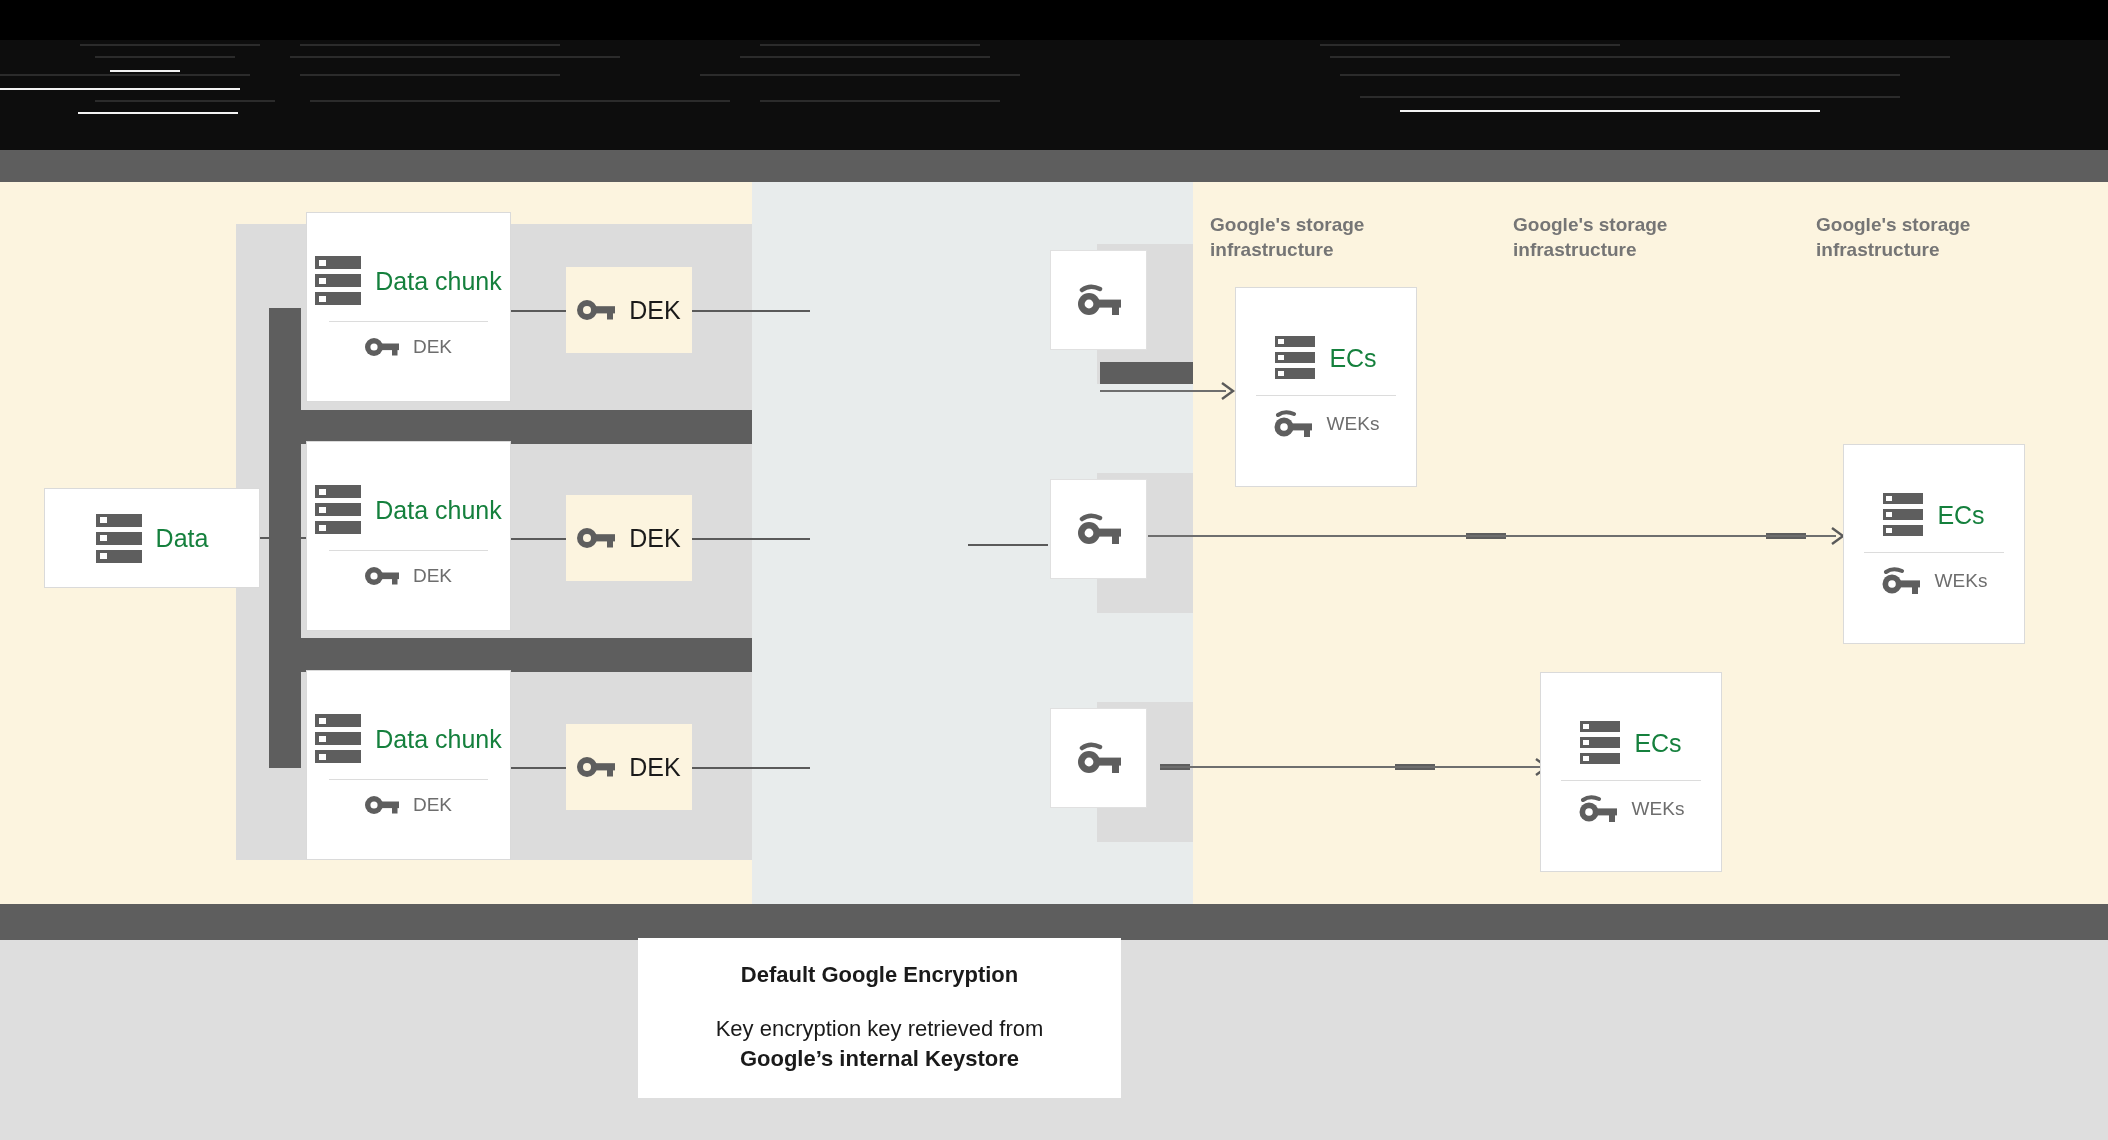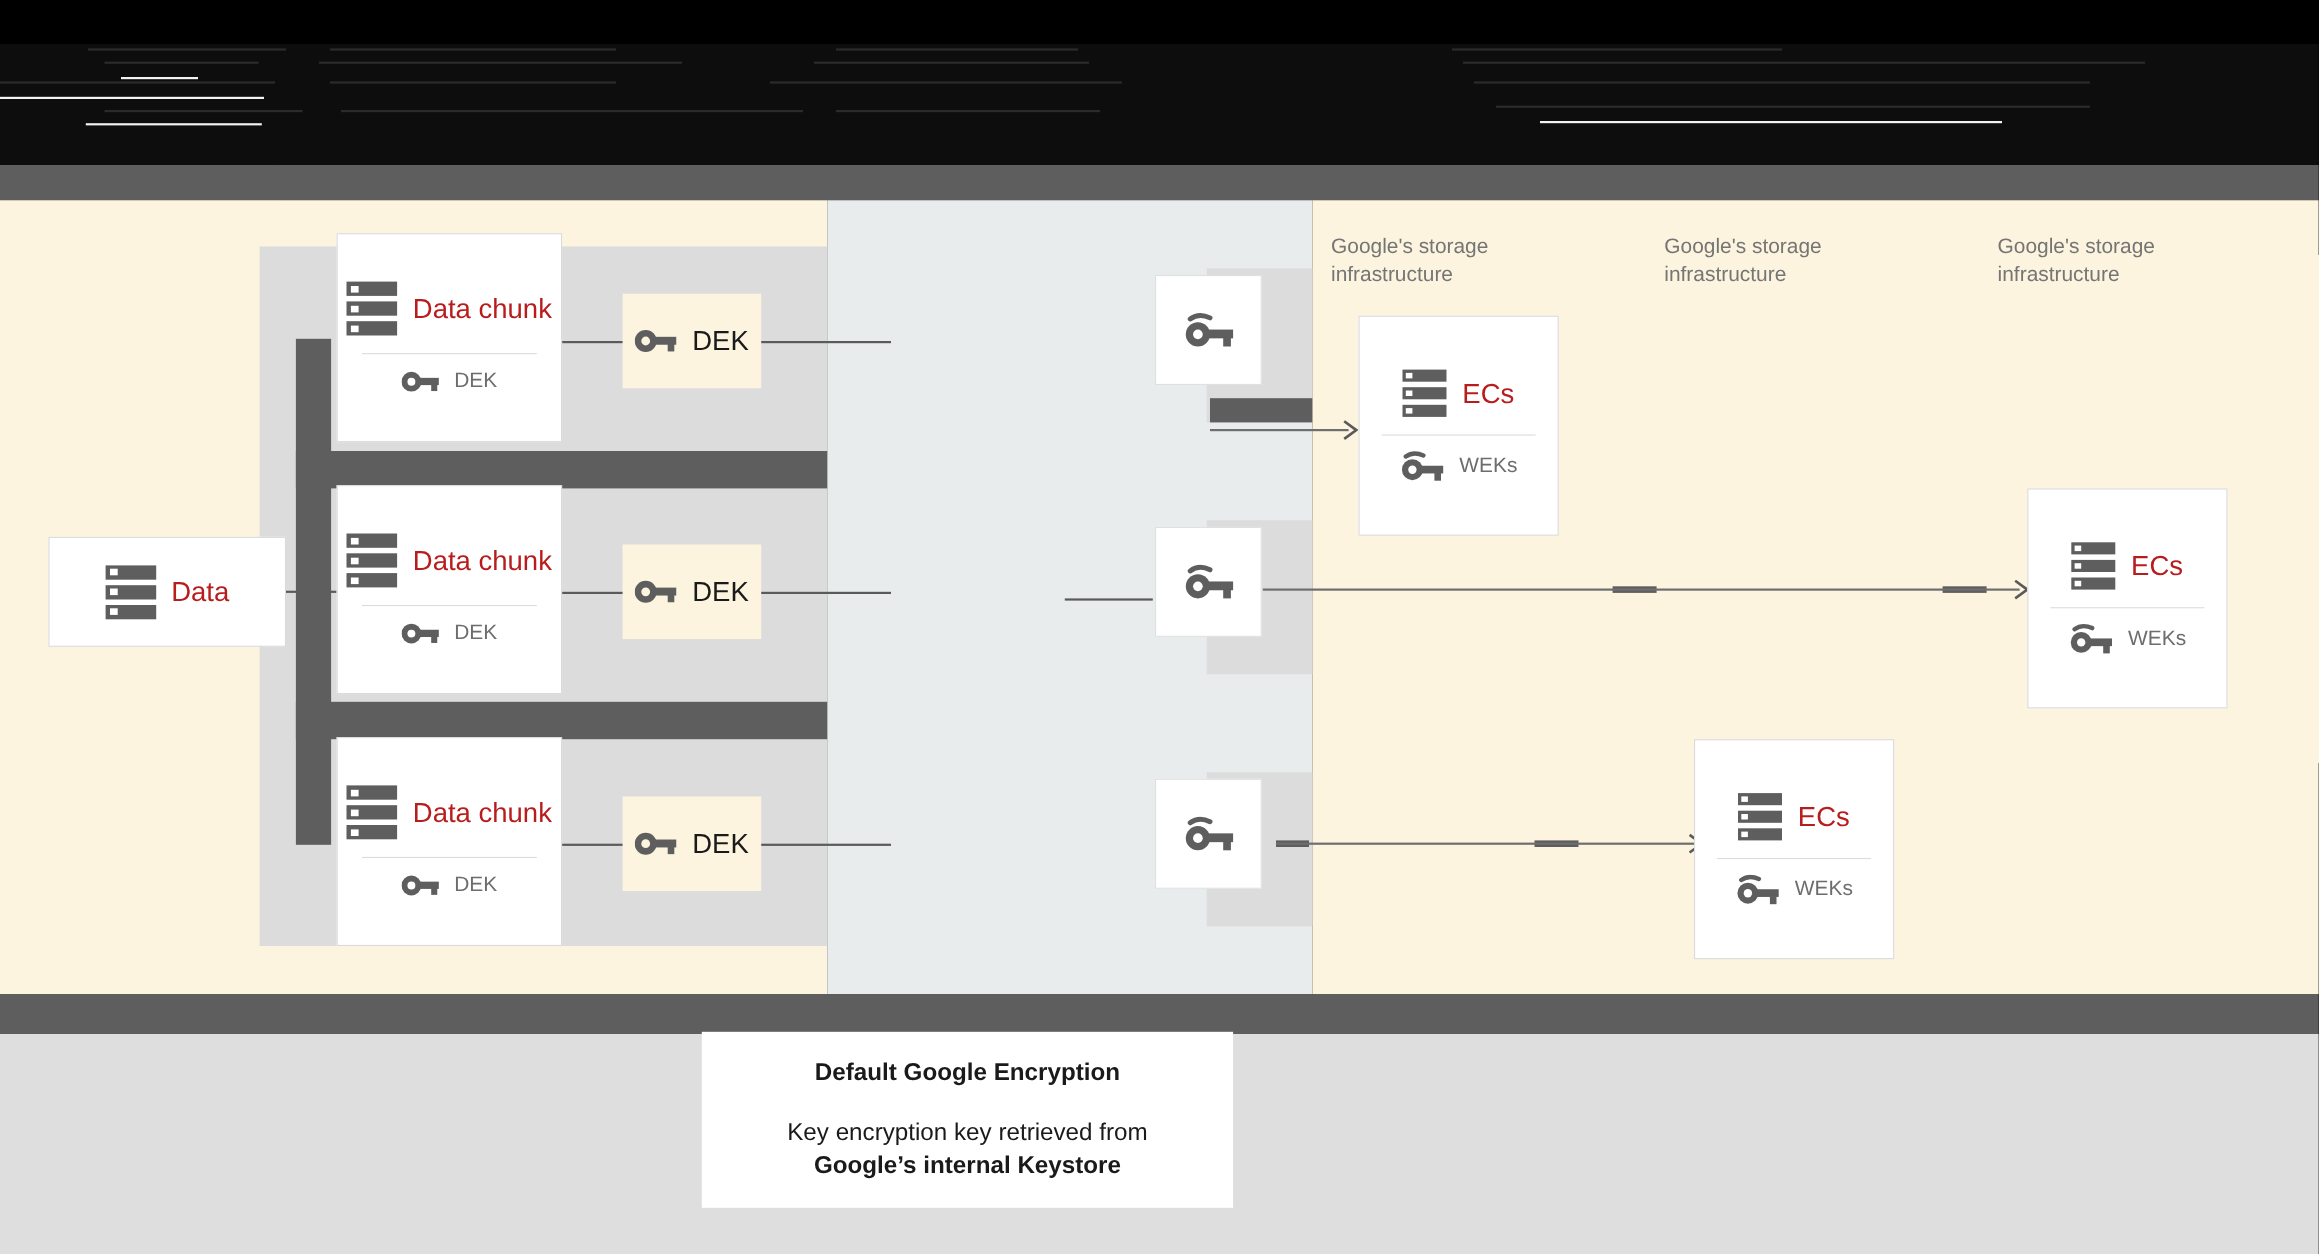--- a/index.html
+++ b/index.html
@@ -29,21 +29,21 @@
   .band-gray  { position:absolute; background:#dcdcdc; }
   .band-dark  { position:absolute; background:#5e5e5e; }
   .band-bottom{ position:absolute; background:#dedede; }
 
   
   .card {
     position:absolute; background:#fff; border:1px solid #dadada;
     display:flex; flex-direction:column; align-items:center; justify-content:center;
   }
   .card-row { display:flex; align-items:center; gap:14px; }
-  .card-title { font-size:25px; color:#b91c1c; line-height:28px; }
+  .card-title { font-size:25px; color:#15803d; line-height:28px; }
   .card-title.two { text-align:left; }
   .card-div { width:78%; height:1px; background:#dcdcdc; margin:16px 0 14px; }
   .card-foot { display:flex; align-items:center; gap:14px; }
   .card-foot-label { font-size:19px; color:#6d6d6d; }
 
   
   .srv { display:flex; flex-direction:column; gap:5px; }
   .srv i {
     display:block; width:46px; height:13px; background:#5e5e5e; position:relative;
   }
@@ -77,21 +77,21 @@
     display:flex; align-items:center; justify-content:center;
   }
 
   
   .conn { position:absolute; background:#5a5a5a; height:2px; }
   .arrowline { position:absolute; height:2px; background:#6e6e6e; }
   .arrowhead { position:absolute; }
 
   
   .sect-label {
-    position:absolute; font-size:19px; line-height:25px; color:#757575; white-space:pre-line;
+    position:absolute; font-size:19px; line-height:25px; color:#757575; white-space:pre-line;font-weight:bold;
   }
 
   
   .occ { position:absolute; background:#5e5e5e; }
 
   
   .caption {
     position:absolute; background:#fff;
     display:flex; flex-direction:column; align-items:center; justify-content:center;
     text-align:center;

